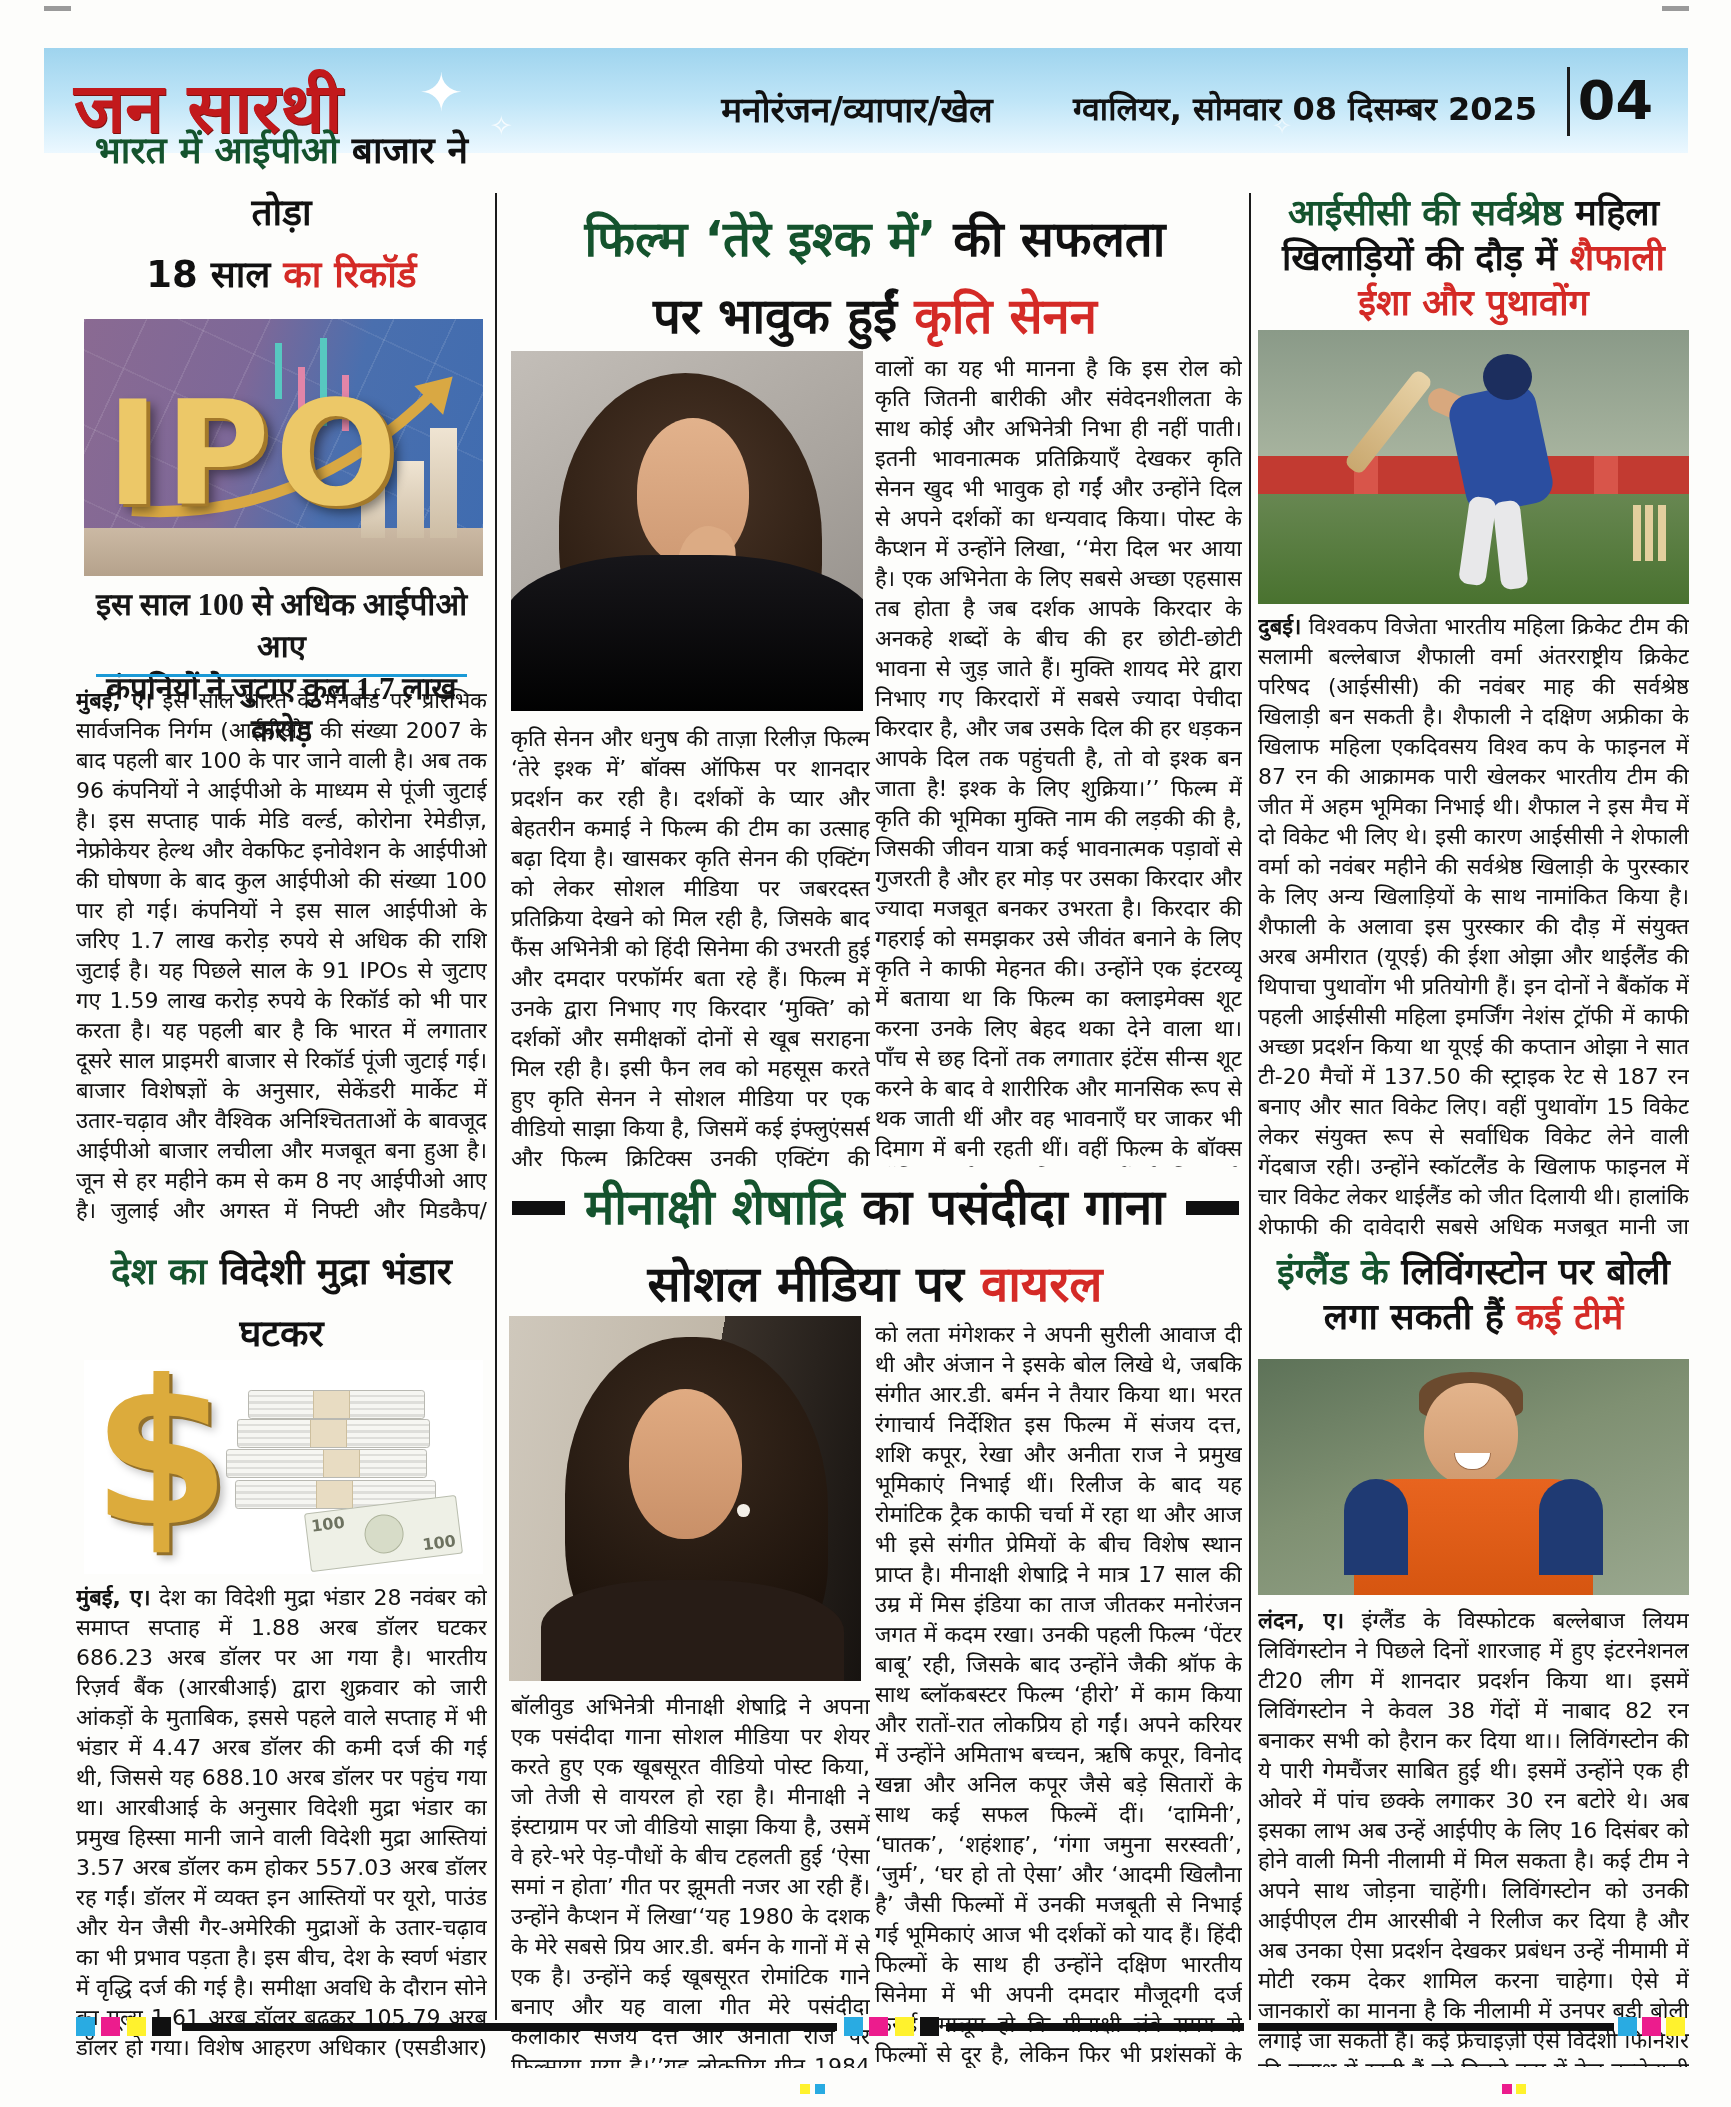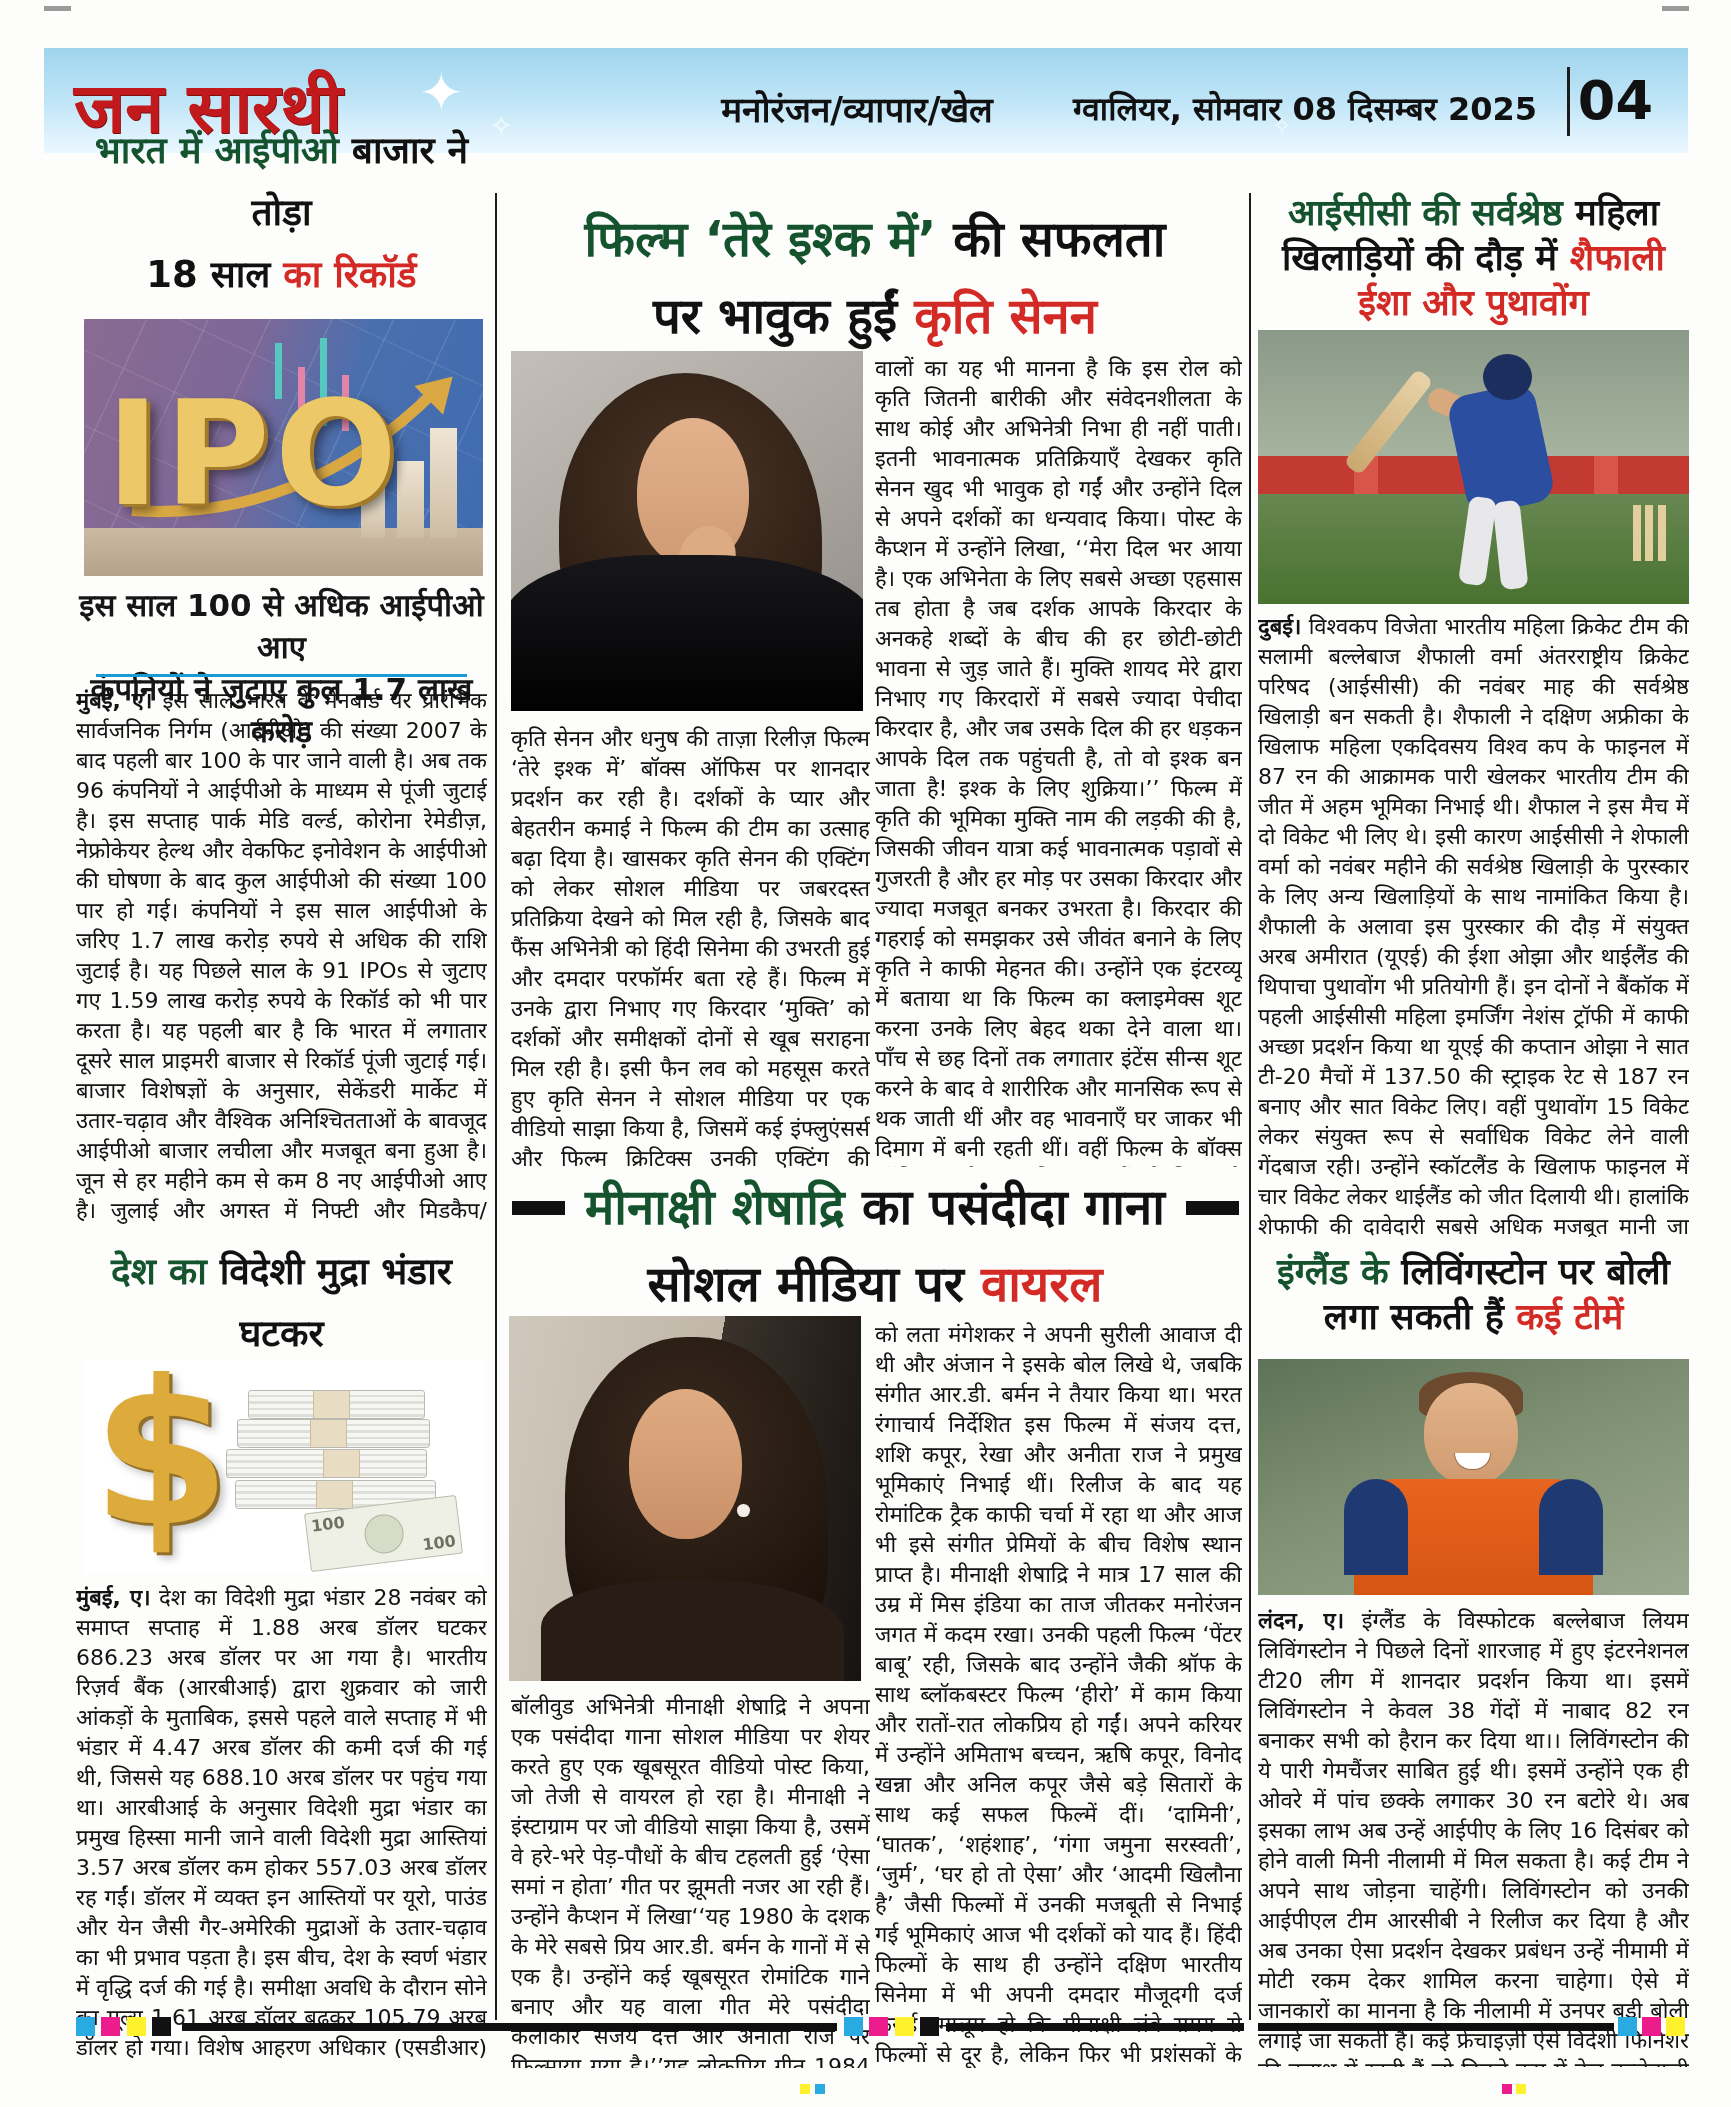--- a/index.html
+++ b/index.html
@@ -148,21 +148,21 @@
     <div class="ipo-bar" style="left:313px;bottom:38px;width:27px;height:77px;"></div>
     <div class="ipo-bar" style="left:346px;bottom:38px;width:27px;height:110px;"></div>
     <div class="ipo-bar" style="left:277px;bottom:38px;width:24px;height:51px;"></div>
     <svg width="399" height="257" style="position:absolute;left:0;top:0;" viewBox="0 0 500 322">
       <path d="M60 240 C 200 250, 330 200, 440 90" stroke="#d9a843" stroke-width="14" fill="none"></path>
       <path d="M450 120 L 462 72 L 414 84 Z" fill="#d9a843"></path>
     </svg>
     <div class="ipo-word">IPO</div>
   </div>
 
-  <div class="subhead" style="left:76px;top:584px;width:411px;">
+  <div class="subhead" style="left:76px;top:584px;width:411px;font-family:Liberation Serif, serif;">
     <span>इस साल 100 से अधिक आईपीओ आए</span><br>
     <span>कंपनियों ने जुटाए कुल 1.7 लाख करोड़</span>
   </div>
   <div class="blue-rule" style="left:96px;top:674px;width:371px;"></div>
 
   <p class="bodytext" style="left:76px;top:686px;width:411px;height:539px;margin:0;">
     <span class="dateline">मुंबई, ए।</span><span> इस साल भारत के मेनबोर्ड पर प्रारंभिक सार्वजनिक निर्गम (आईपीओ) की संख्या 2007 के बाद पहली बार 100 के पार जाने वाली है। अब तक 96 कंपनियों ने आईपीओ के माध्यम से पूंजी जुटाई है। इस सप्ताह पार्क मेडि वर्ल्ड, कोरोना रेमेडीज़, नेफ्रोकेयर हेल्थ और वेकफिट इनोवेशन के आईपीओ की घोषणा के बाद कुल आईपीओ की संख्या 100 पार हो गई। कंपनियों ने इस साल आईपीओ के जरिए 1.7 लाख करोड़ रुपये से अधिक की राशि जुटाई है। यह पिछले साल के 91 IPOs से जुटाए गए 1.59 लाख करोड़ रुपये के रिकॉर्ड को भी पार करता है। यह पहली बार है कि भारत में लगातार दूसरे साल प्राइमरी बाजार से रिकॉर्ड पूंजी जुटाई गई। बाजार विशेषज्ञों के अनुसार, सेकेंडरी मार्केट में उतार-चढ़ाव और वैश्विक अनिश्चितताओं के बावजूद आईपीओ बाजार लचीला और मजबूत बना हुआ है। जून से हर महीने कम से कम 8 नए आईपीओ आए है। जुलाई और अगस्त में निफ्टी और मिडकैप/स्मॉलकैप सूचकांकों में गिरावट के बावजूद 25 कंपनियों ने आईपीओ के जरिए 26,579 करोड़ रुपये जुटाए। इस साल बड़ी कंपनियों के आईपीओ में टाटा कैपिटल (15,512 करोड़), एलजी इलेक्ट्रॉनिक्स (11,604 करोड़), लेंसकार्ट सॉल्यूशंस (7,278 करोड़) और ग्रो पैरेंट/बिलियन ब्रेन गैराज वेंचर्स (6,632 करोड़) शामिल है।</span>
   </p>
 
   <div class="hl hl-left" style="left:76px;top:1241px;width:411px;">

